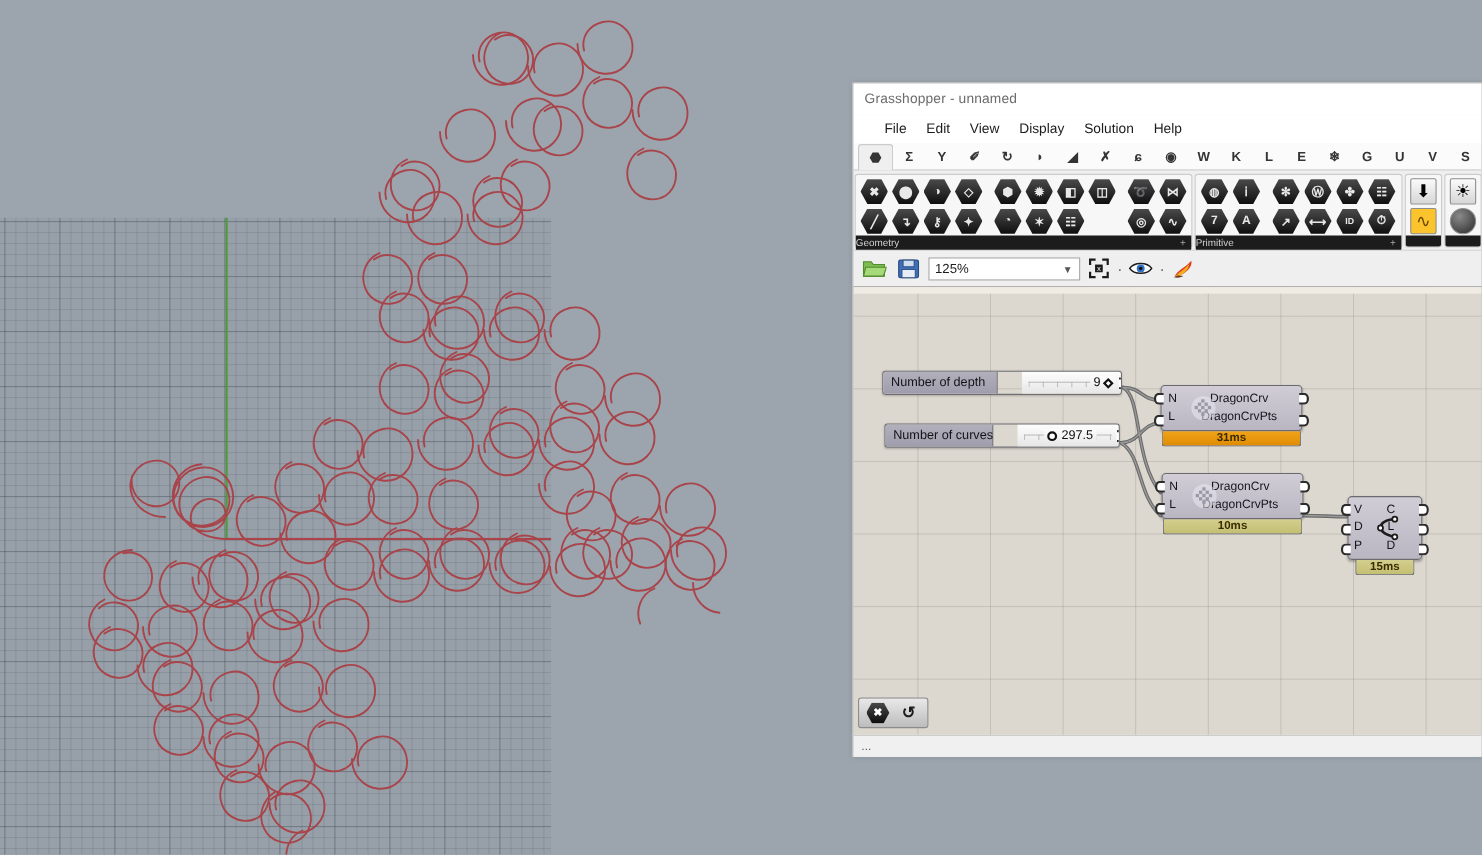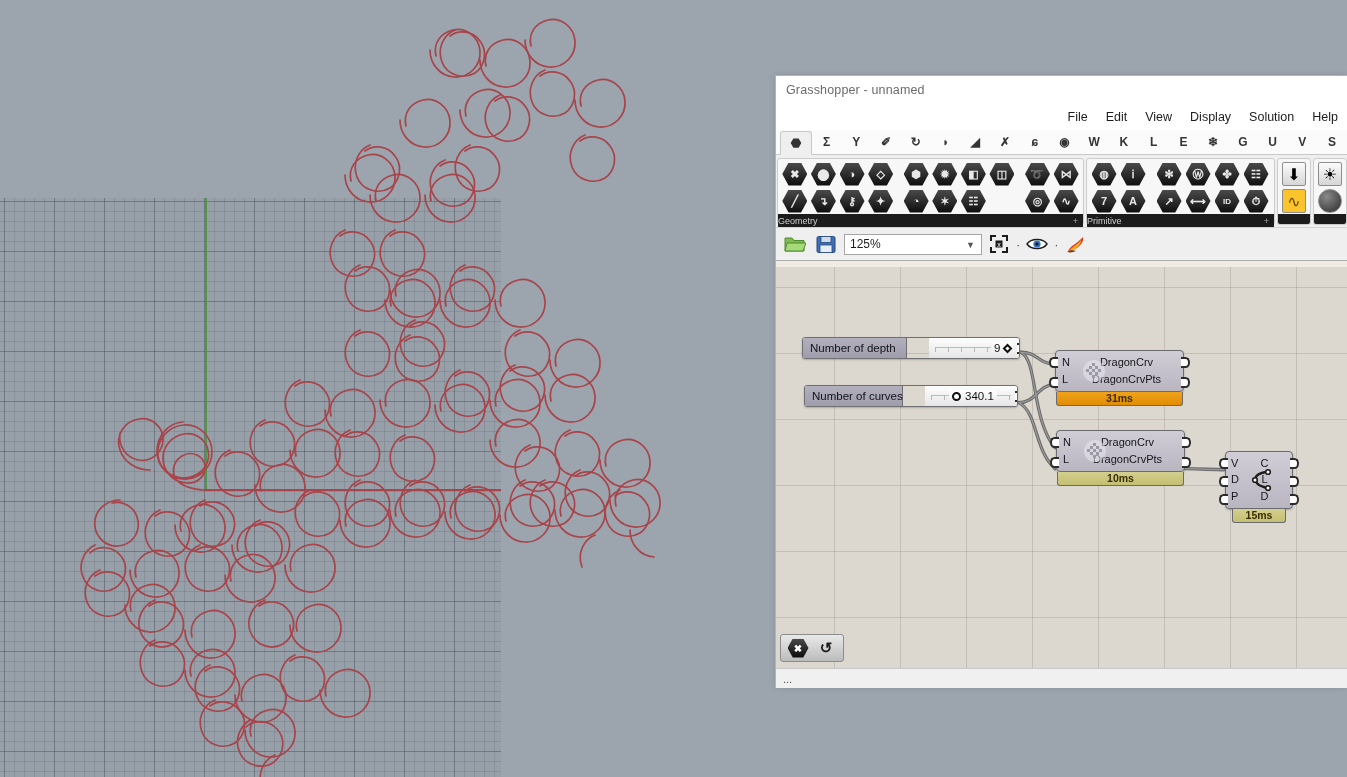--- a/index.html
+++ b/index.html
@@ -62,22 +62,21 @@
     padding-left: 10px;
   }
   #gh-title {
     font-size: 12.5px; color: #6b6b6b;
     letter-spacing: 0.15px;
   }
   #gh-menubar {
     height: 26px; flex: 0 0 26px;
     background: #ffffff;
     display: flex; align-items: center;
-    padding-left: 6px;
-    justify-content: flex-end;
+    padding-left: 19px;
   }
   .menu-item {
     font-size: 12.5px; color: #1c1c1c;
     padding: 3px 9px; cursor: default;
   }
 
   
   #gh-tabs {
     height: 25px; flex: 0 0 25px;
     background: #fbfbfb;
@@ -798,21 +797,21 @@
       <div class="port-dot right" style="top:5px;"></div>
     </div>
 
     <div class="gh-slider" style="left:28px; top:124px; width:214px;">
       <div class="sl-name" style="width:98px">Number of curves</div>
       <div class="sl-track">
         <div class="sl-baseline"></div>
         <div class="sl-ticks"></div>
         <div class="sl-val" style="left:24px">
           <span class="sl-knob"></span>
-          <span>340.1</span>
+          <span>297.5</span>
         </div>
       </div>
       <div class="port-dot right" style="top:5px;"></div>
     </div>
 
     <div class="gh-comp" style="left:279px; top:89px; width:129px; height:42px;">
       <div class="comp-body">
         <div class="comp-in">
           <div class="port-label">N</div>
           <div class="port-label">L</div>

